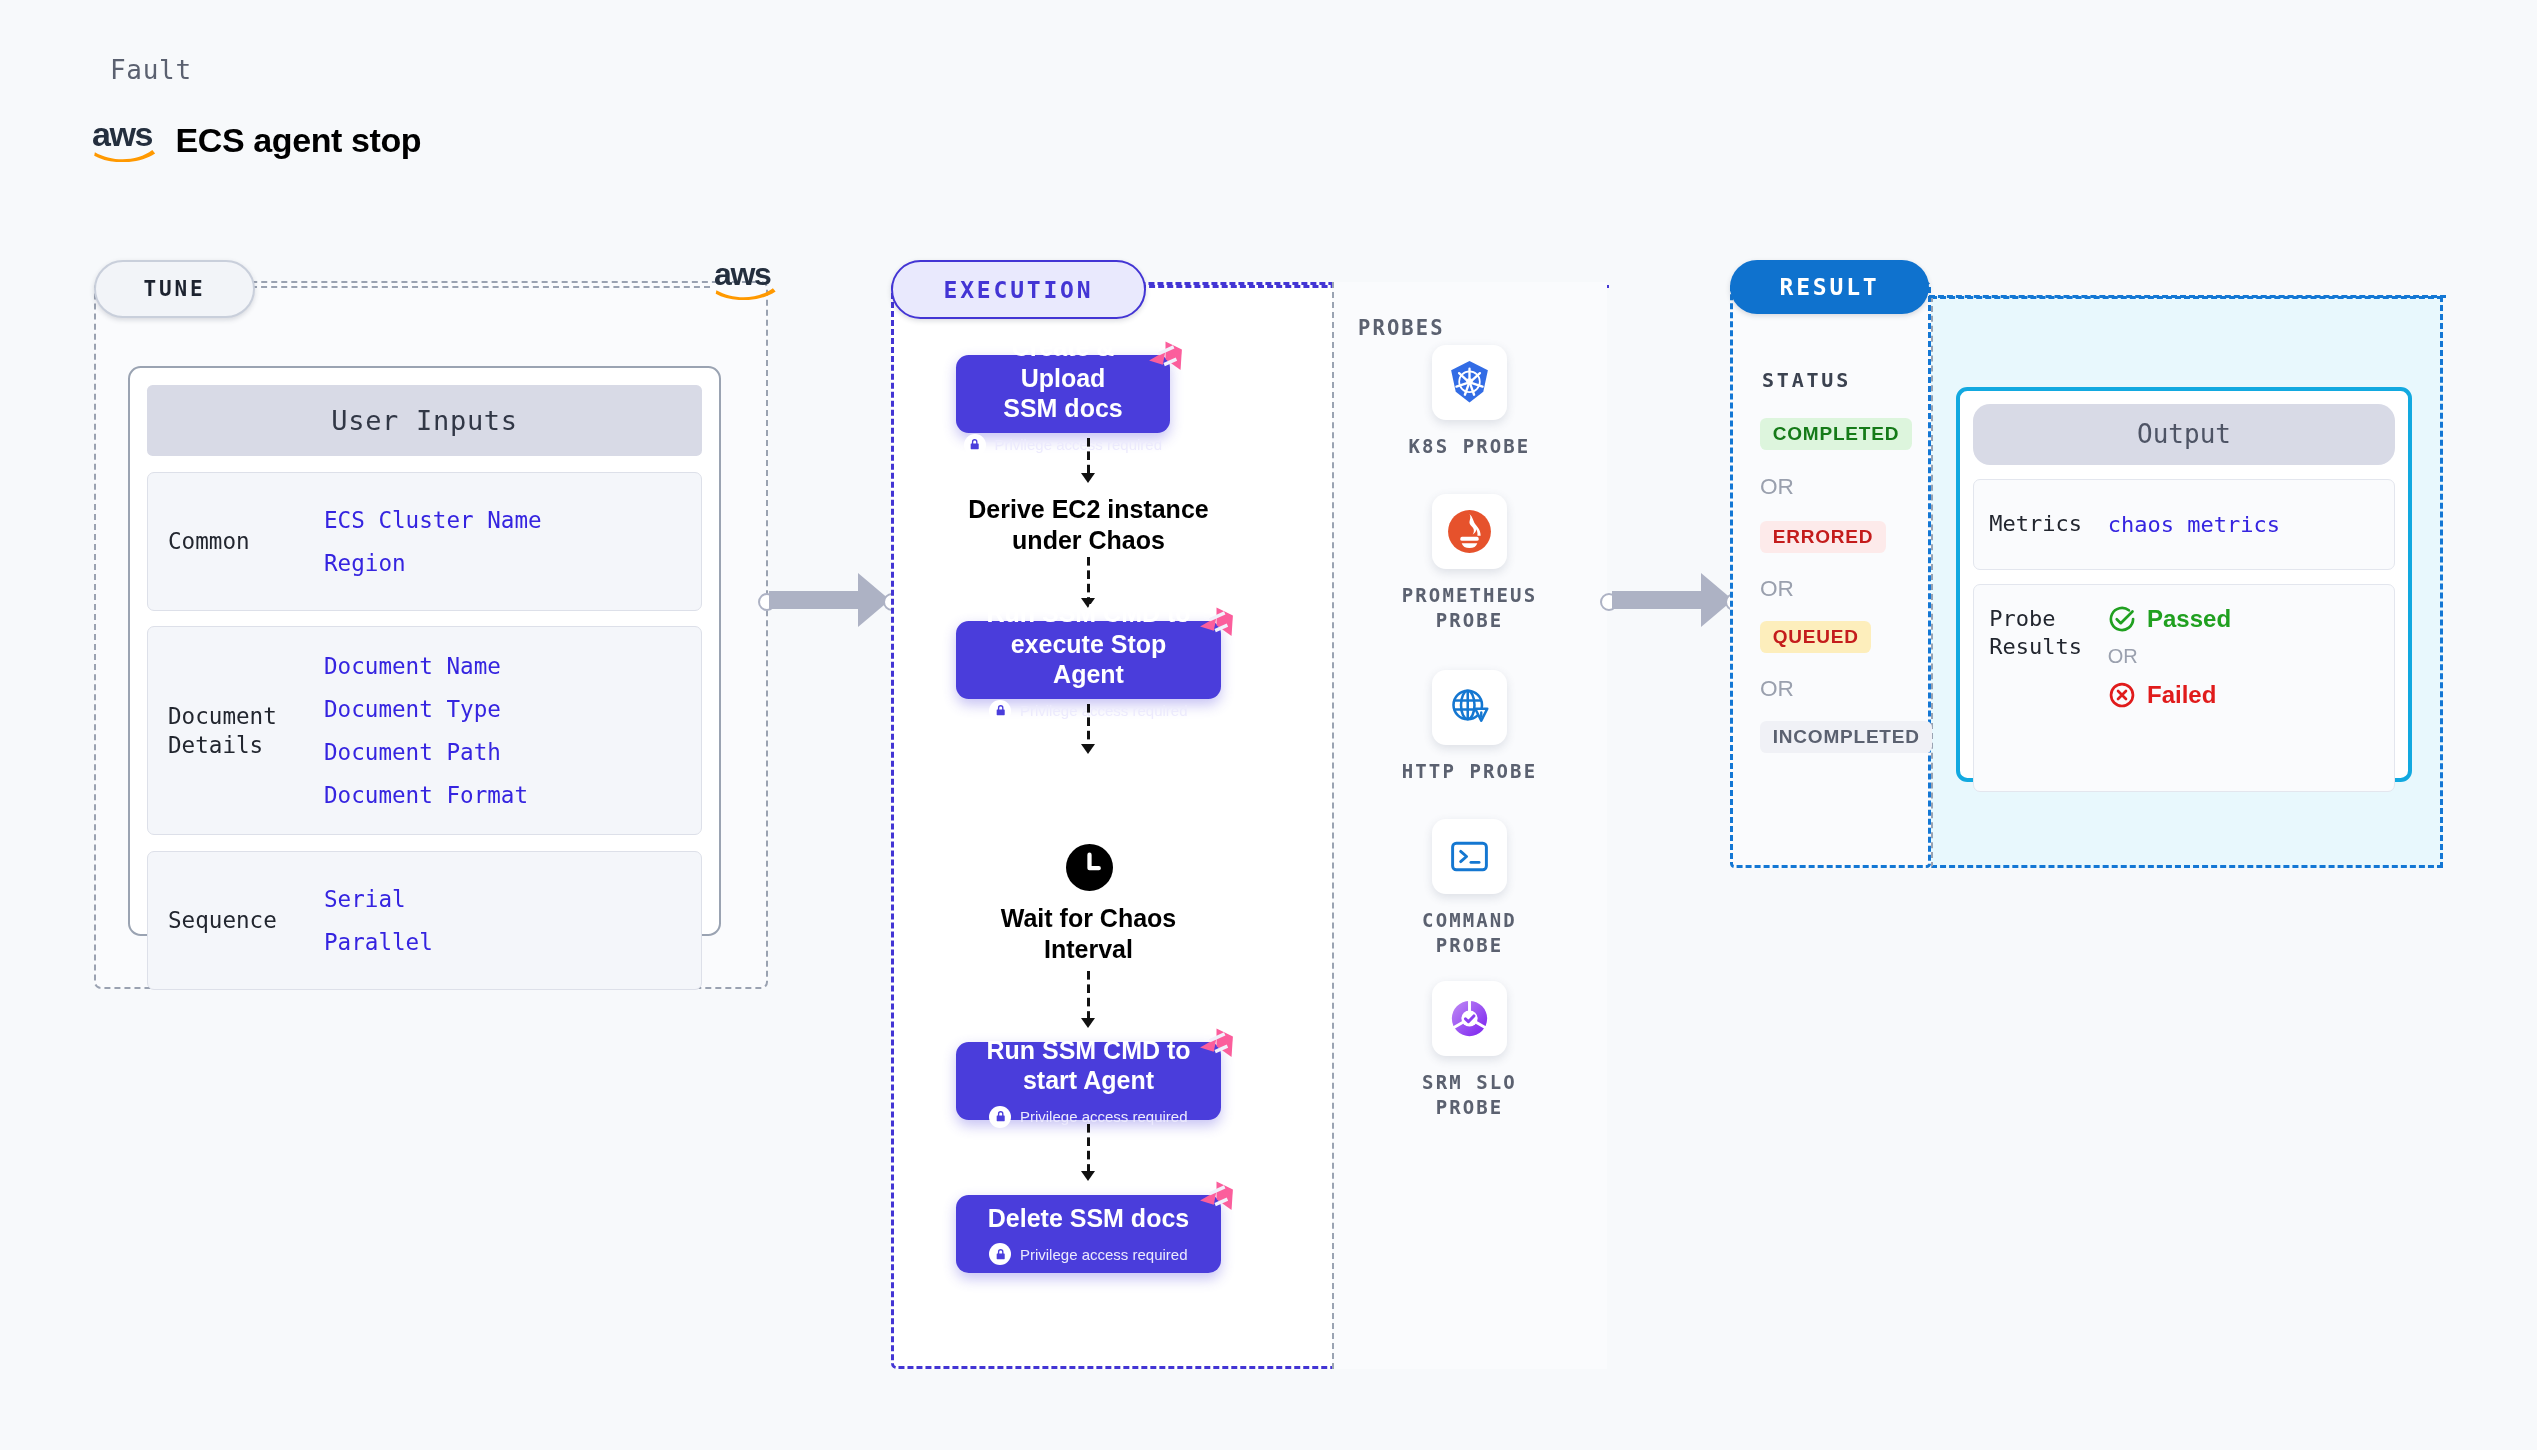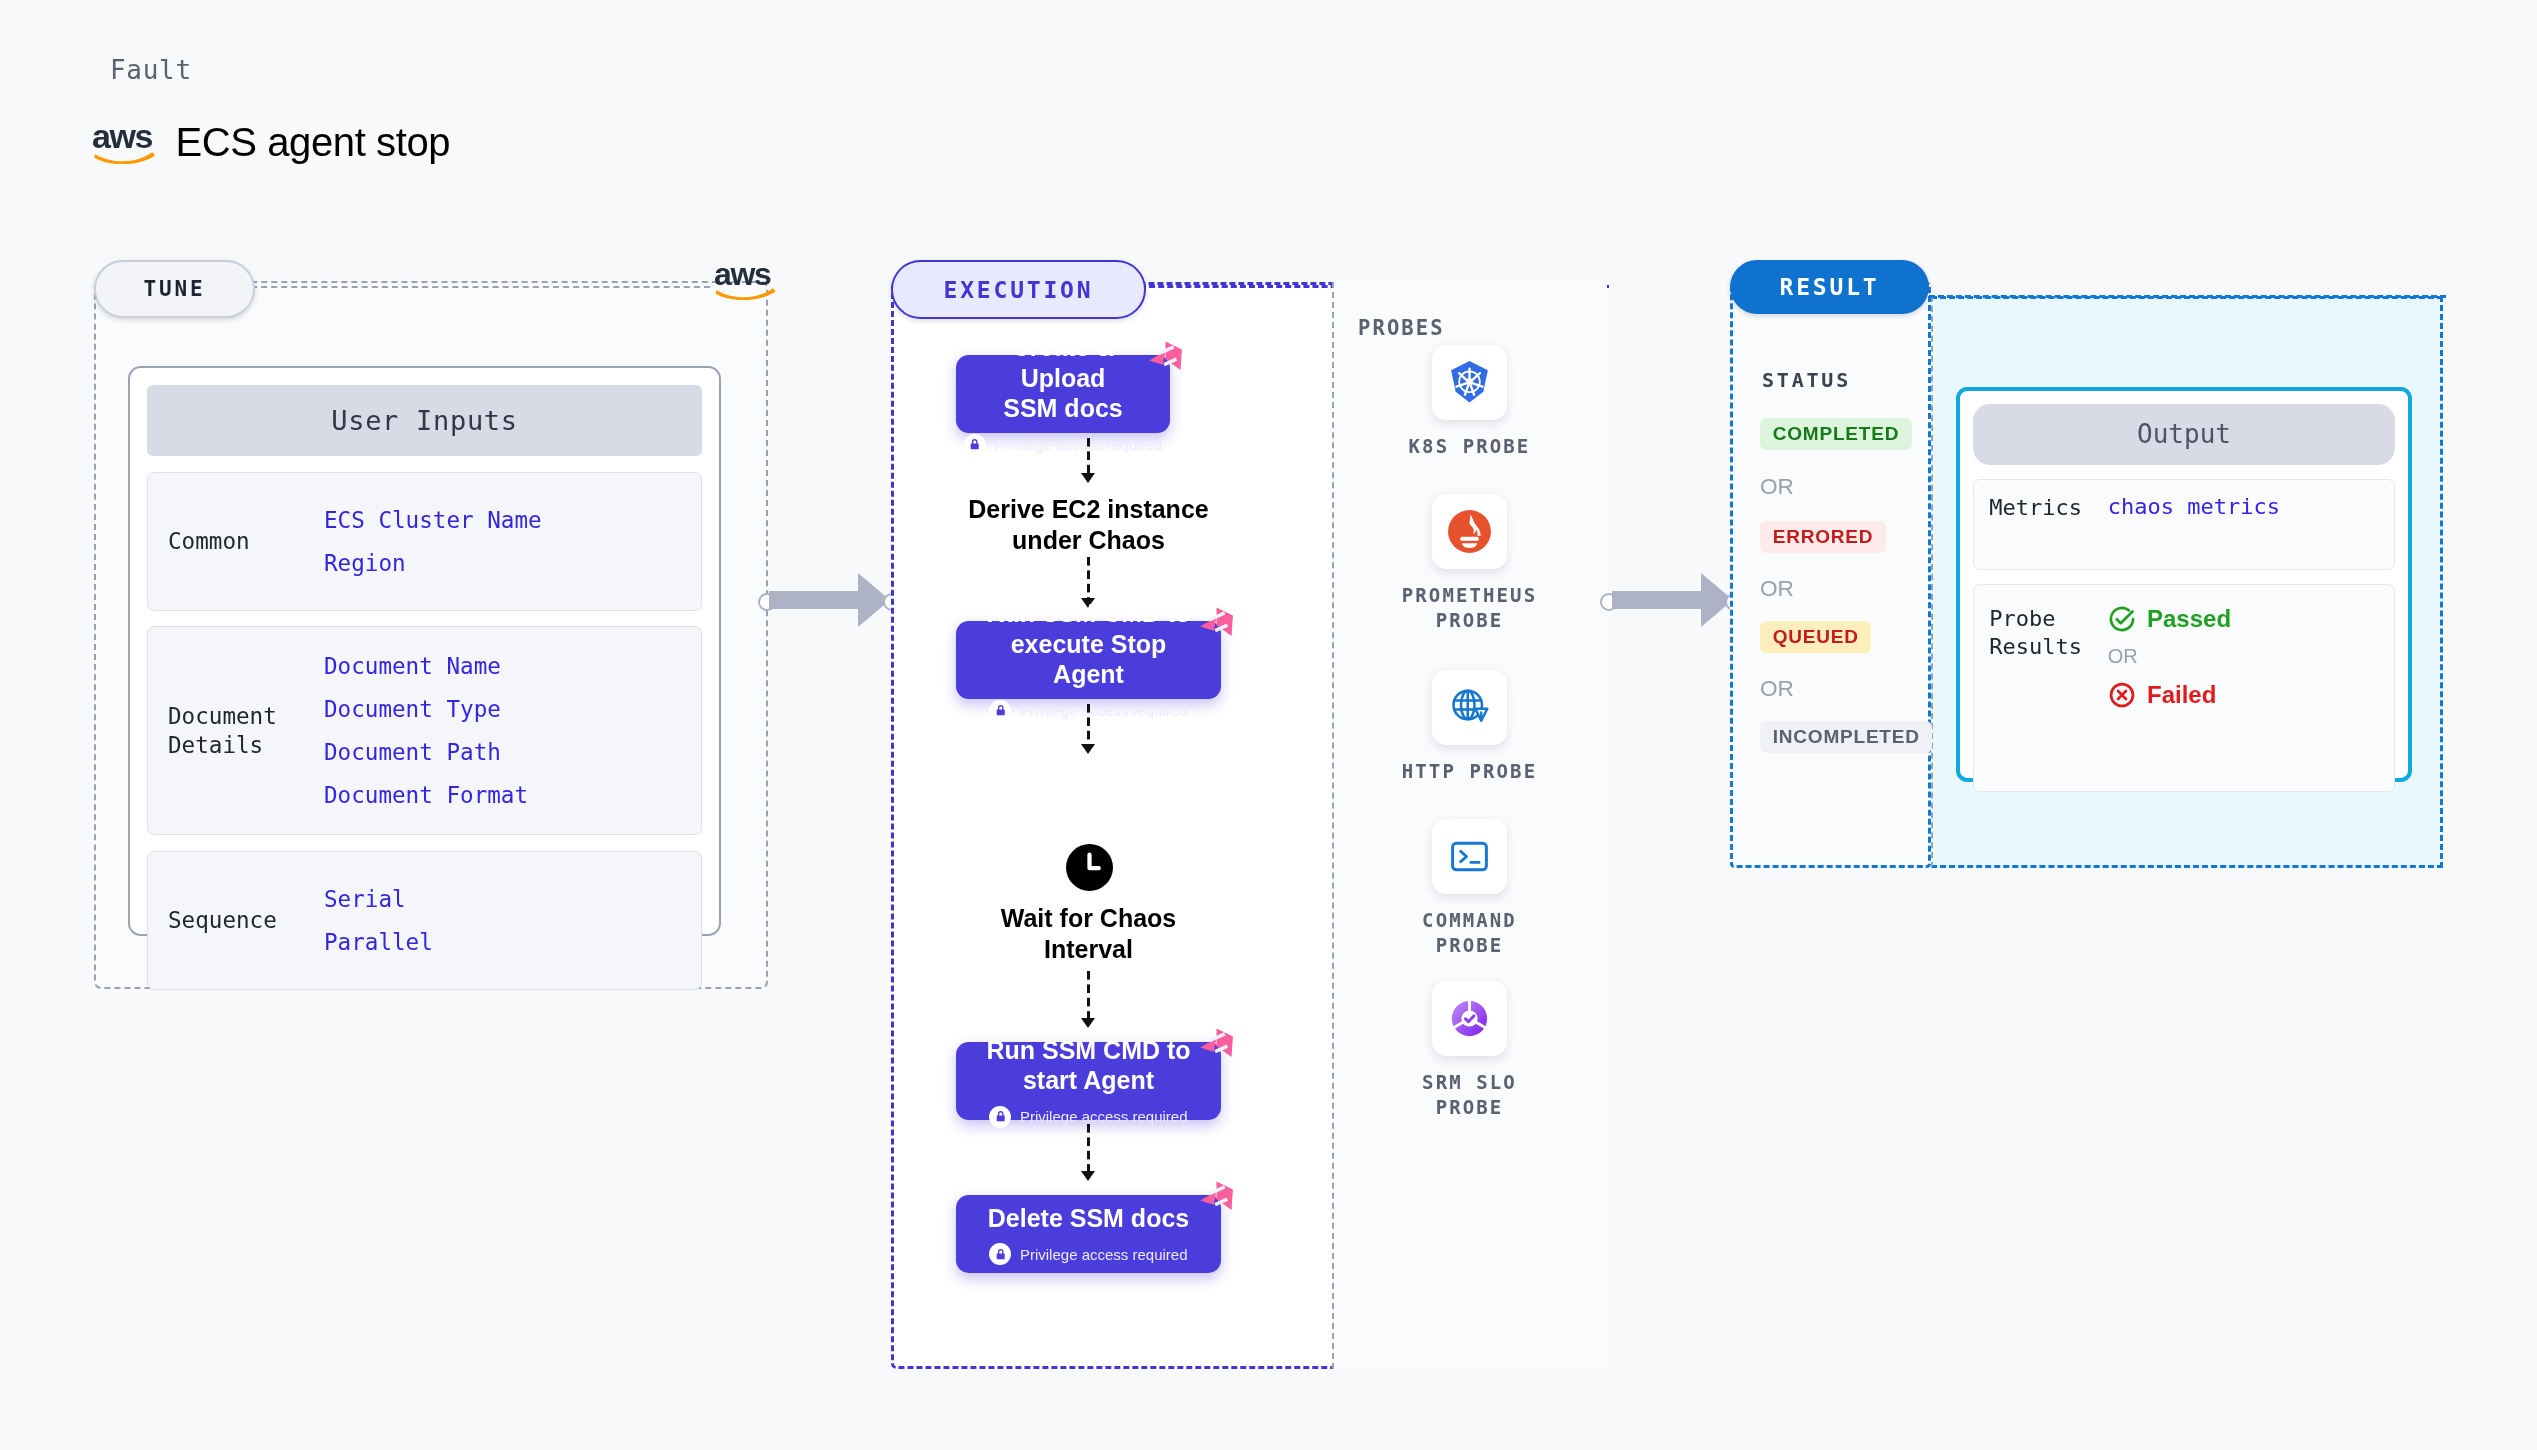--- a/index.html
+++ b/index.html
@@ -10,21 +10,21 @@
     overflow:hidden;position:relative;
   }
   .abs{position:absolute;}
 
   
   #fault-label{left:110px;top:55px;font-family:"DejaVu Sans Mono",monospace;font-size:26px;color:#5b6170;letter-spacing:0.7px;}
   #title-row{left:92px;top:120px;display:flex;align-items:center;gap:15.5px;}
   #aws-logo{width:68px;height:41px;position:relative;}
   #aws-logo .aws-word{font-family:"Liberation Sans",sans-serif;font-weight:700;font-size:34px;color:#242f3e;line-height:28px;letter-spacing:-1.4px;}
   #aws-logo .aws-smile{position:absolute;left:1.4px;top:28px;width:64px;height:14px;}
-  #fault-title{font-size:40px;font-weight:400;color:#000;letter-spacing:-0.4px;}
+  #fault-title{font-size:34px;font-weight:700;color:#000;letter-spacing:-0.4px;}
 
   
   .pill{position:absolute;display:flex;align-items:center;justify-content:center;
         border-radius:31px;font-family:"DejaVu Sans Mono",monospace;font-weight:700;
         letter-spacing:2.8px;z-index:6;box-shadow:0 2.1px 5px rgba(40,45,70,.17);text-align:center;}
 
   
   #tune-box{left:94px;top:281px;width:670px;height:704px;border:2.8px dashed #9aa2b1;border-radius:7px;background:#fafbfd;}
   #tune-pill{left:94px;top:260px;width:157px;height:54px;background:#f2f4f8;border:2.1px solid #c9cfdb;color:#1d2330;font-size:21px;}
   #userinputs-card{left:128px;top:366px;width:593px;height:570px;background:#fff;border:2.8px solid #9aa3b2;border-radius:12.7px;box-sizing:border-box;}
@@ -66,21 +66,21 @@
   #result-pill{left:1730px;top:260px;width:199px;height:54px;background:#0f72ce;color:#fff;font-size:23px;}
   #result-outerbox{left:1931px;top:296px;width:512px;height:572px;border:3.5px dashed #1377d4;border-left:2.1px dashed #9aa3b2;background:#e8f8fd;box-sizing:border-box;}
   #status-title{left:1762px;top:368px;font-family:"DejaVu Sans Mono",monospace;font-size:20px;color:#3b4250;letter-spacing:2.8px;font-weight:700;}
   .status-badge{position:absolute;border-radius:6.4px;display:flex;align-items:center;justify-content:center;
                 font-size:19px;font-weight:700;letter-spacing:0.8px;padding:0 12.7px;height:32px;}
   .or-text{position:absolute;font-size:22.6px;color:#9aa0ae;}
 
   #output-card{left:1956px;top:387px;width:456px;height:395px;border:4.2px solid #12a9e0;border-radius:11.3px;background:#fff;box-sizing:border-box;}
   .out-head{margin:12.7px 12.7px 0 12.7px;height:61px;background:#d8dae6;border-radius:17px;display:flex;align-items:center;justify-content:center;
             font-family:"DejaVu Sans Mono",monospace;font-size:26px;color:#4e5465;}
-  .out-row{margin:14px 12.7px 0 12.7px;background:#fafbfd;border:1.4px solid #e3e6ee;border-radius:7px;display:flex;padding:14px 0;}
+  .out-row{margin:14px 12.7px 0 12.7px;background:#fafbfd;border:1.4px solid #e3e6ee;border-radius:7px;display:flex;align-items:center;padding:14px 0;}
   .out-label{width:134px;padding-left:15.5px;font-family:"DejaVu Sans Mono",monospace;font-size:22px;color:#22262f;line-height:1.3;box-sizing:border-box;}
   .out-link{font-family:"DejaVu Sans Mono",monospace;font-size:22px;color:#3524e0;}
   .pr-line{display:flex;align-items:center;gap:11.3px;}
   .pr-text{font-size:24px;font-weight:700;}
 
   
   .big-arrow{position:absolute;height:18.3px;background:#adb2c4;}
   .big-arrow-head{position:absolute;width:0;height:0;border-top:27.5px solid transparent;border-bottom:27.5px solid transparent;border-left:32px solid #adb2c4;}
   .conn-dot{position:absolute;width:14px;height:14px;border:2.8px solid #adb2c4;border-radius:50%;background:#fff;}
 

